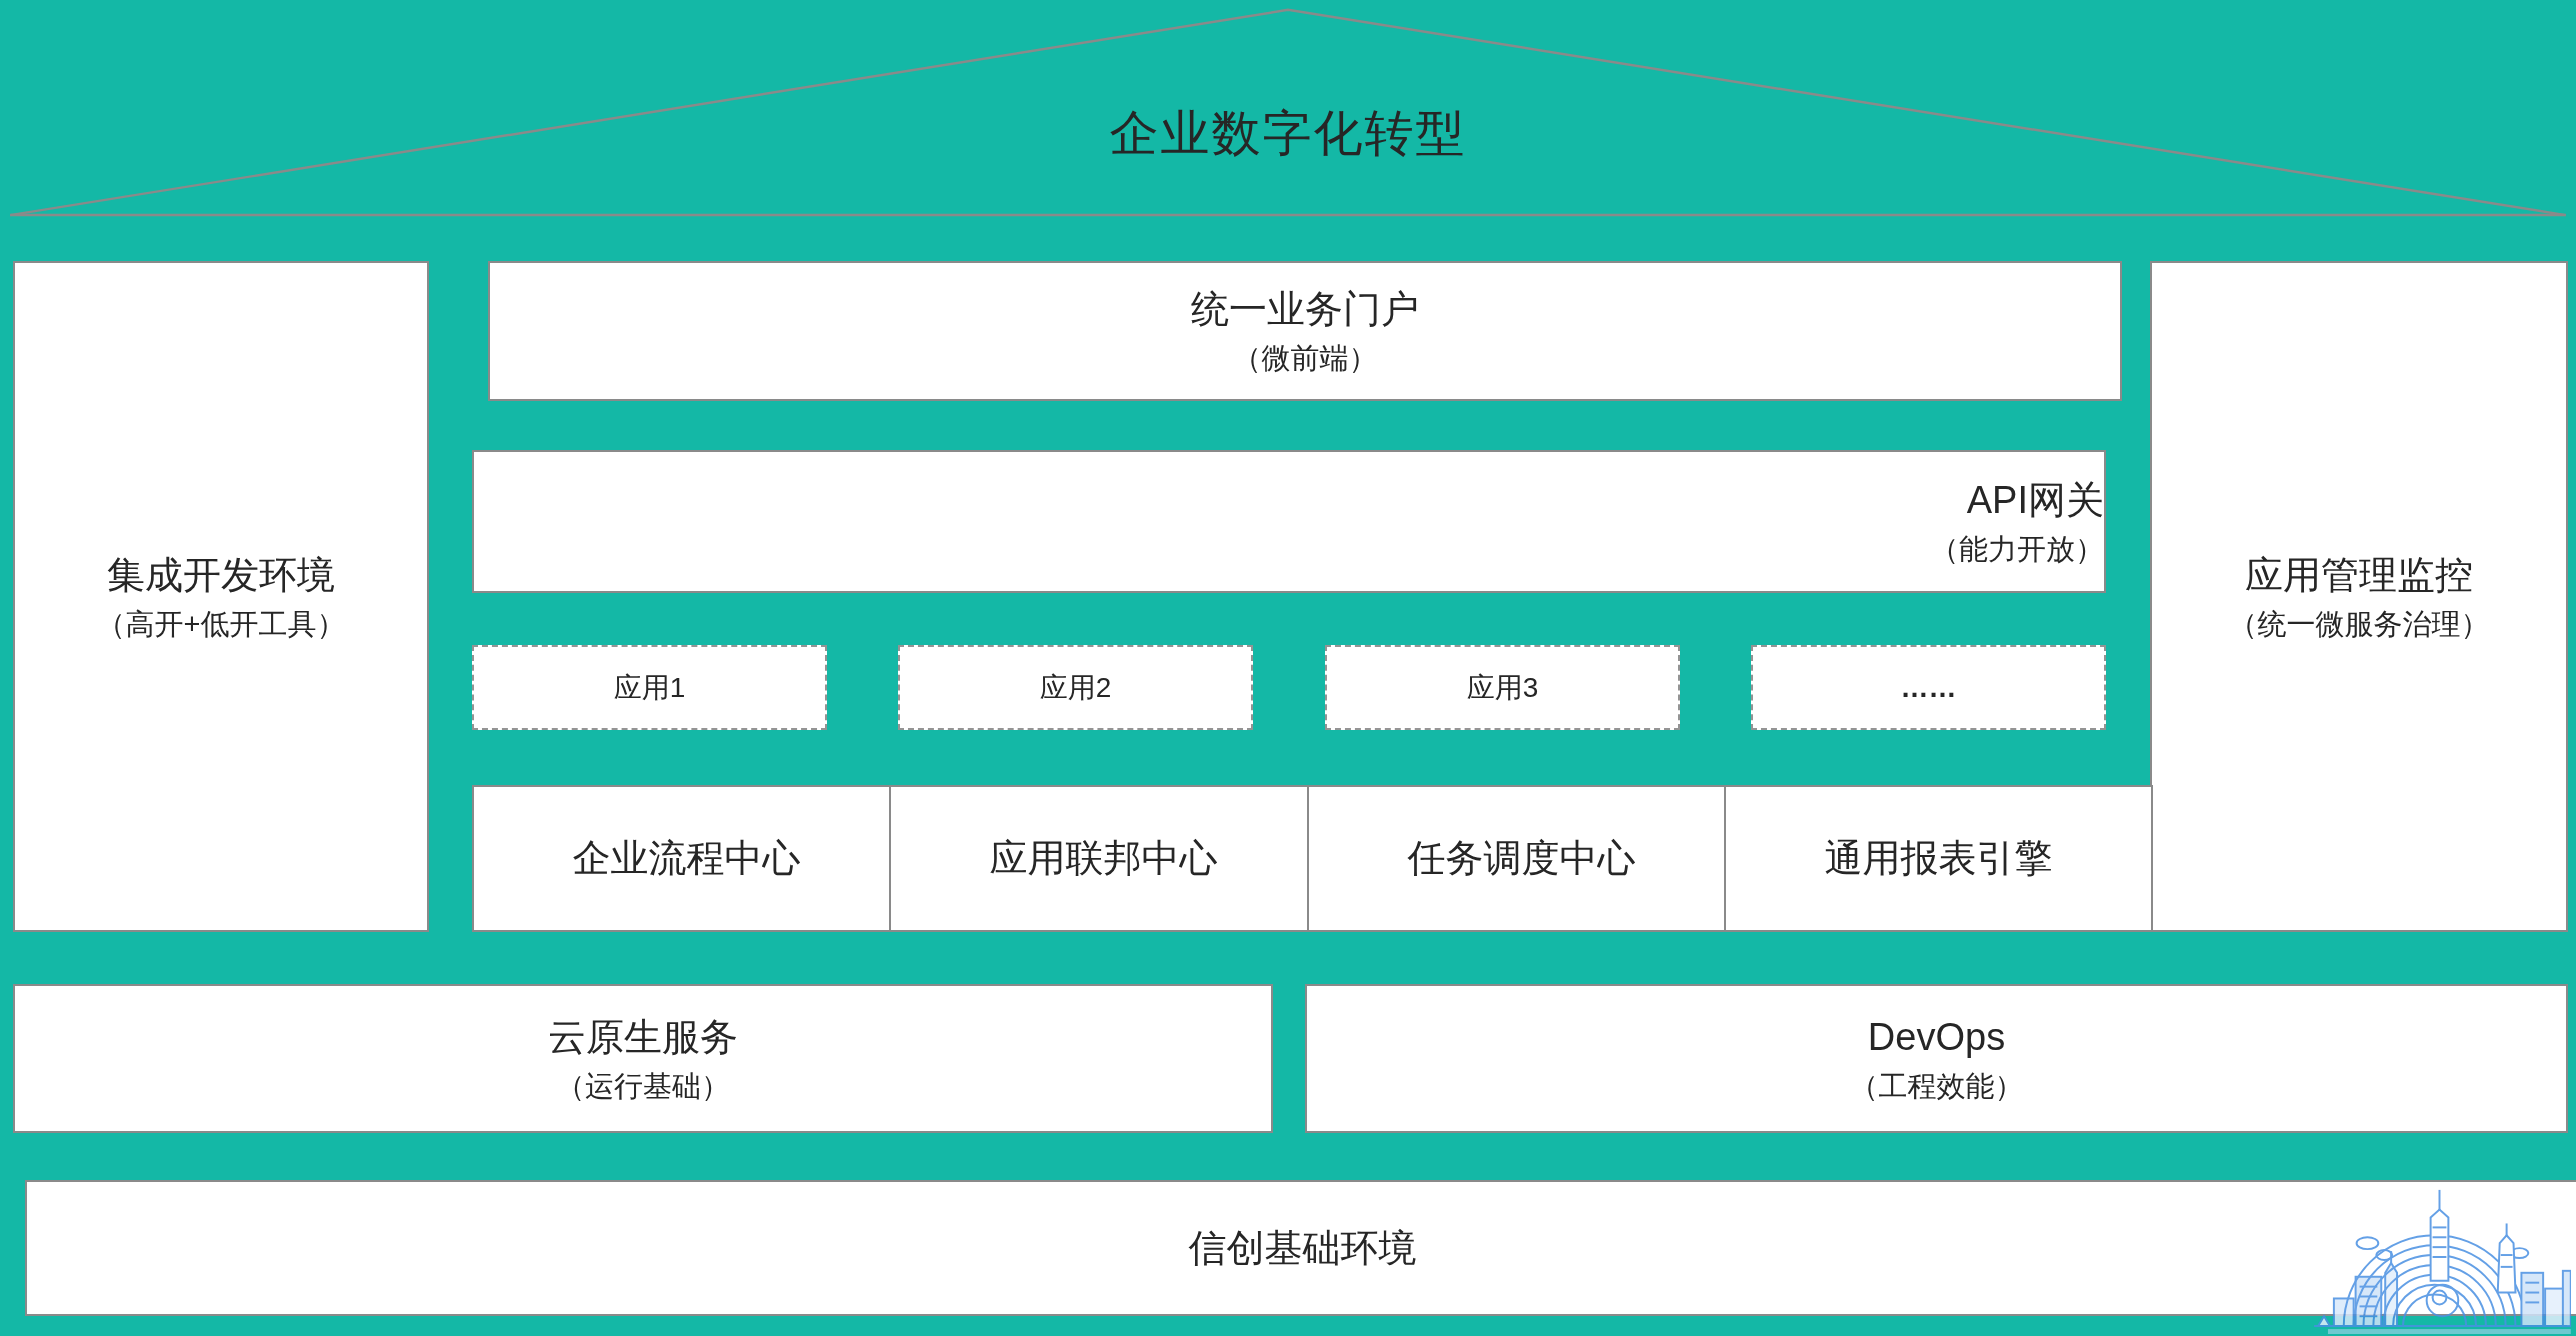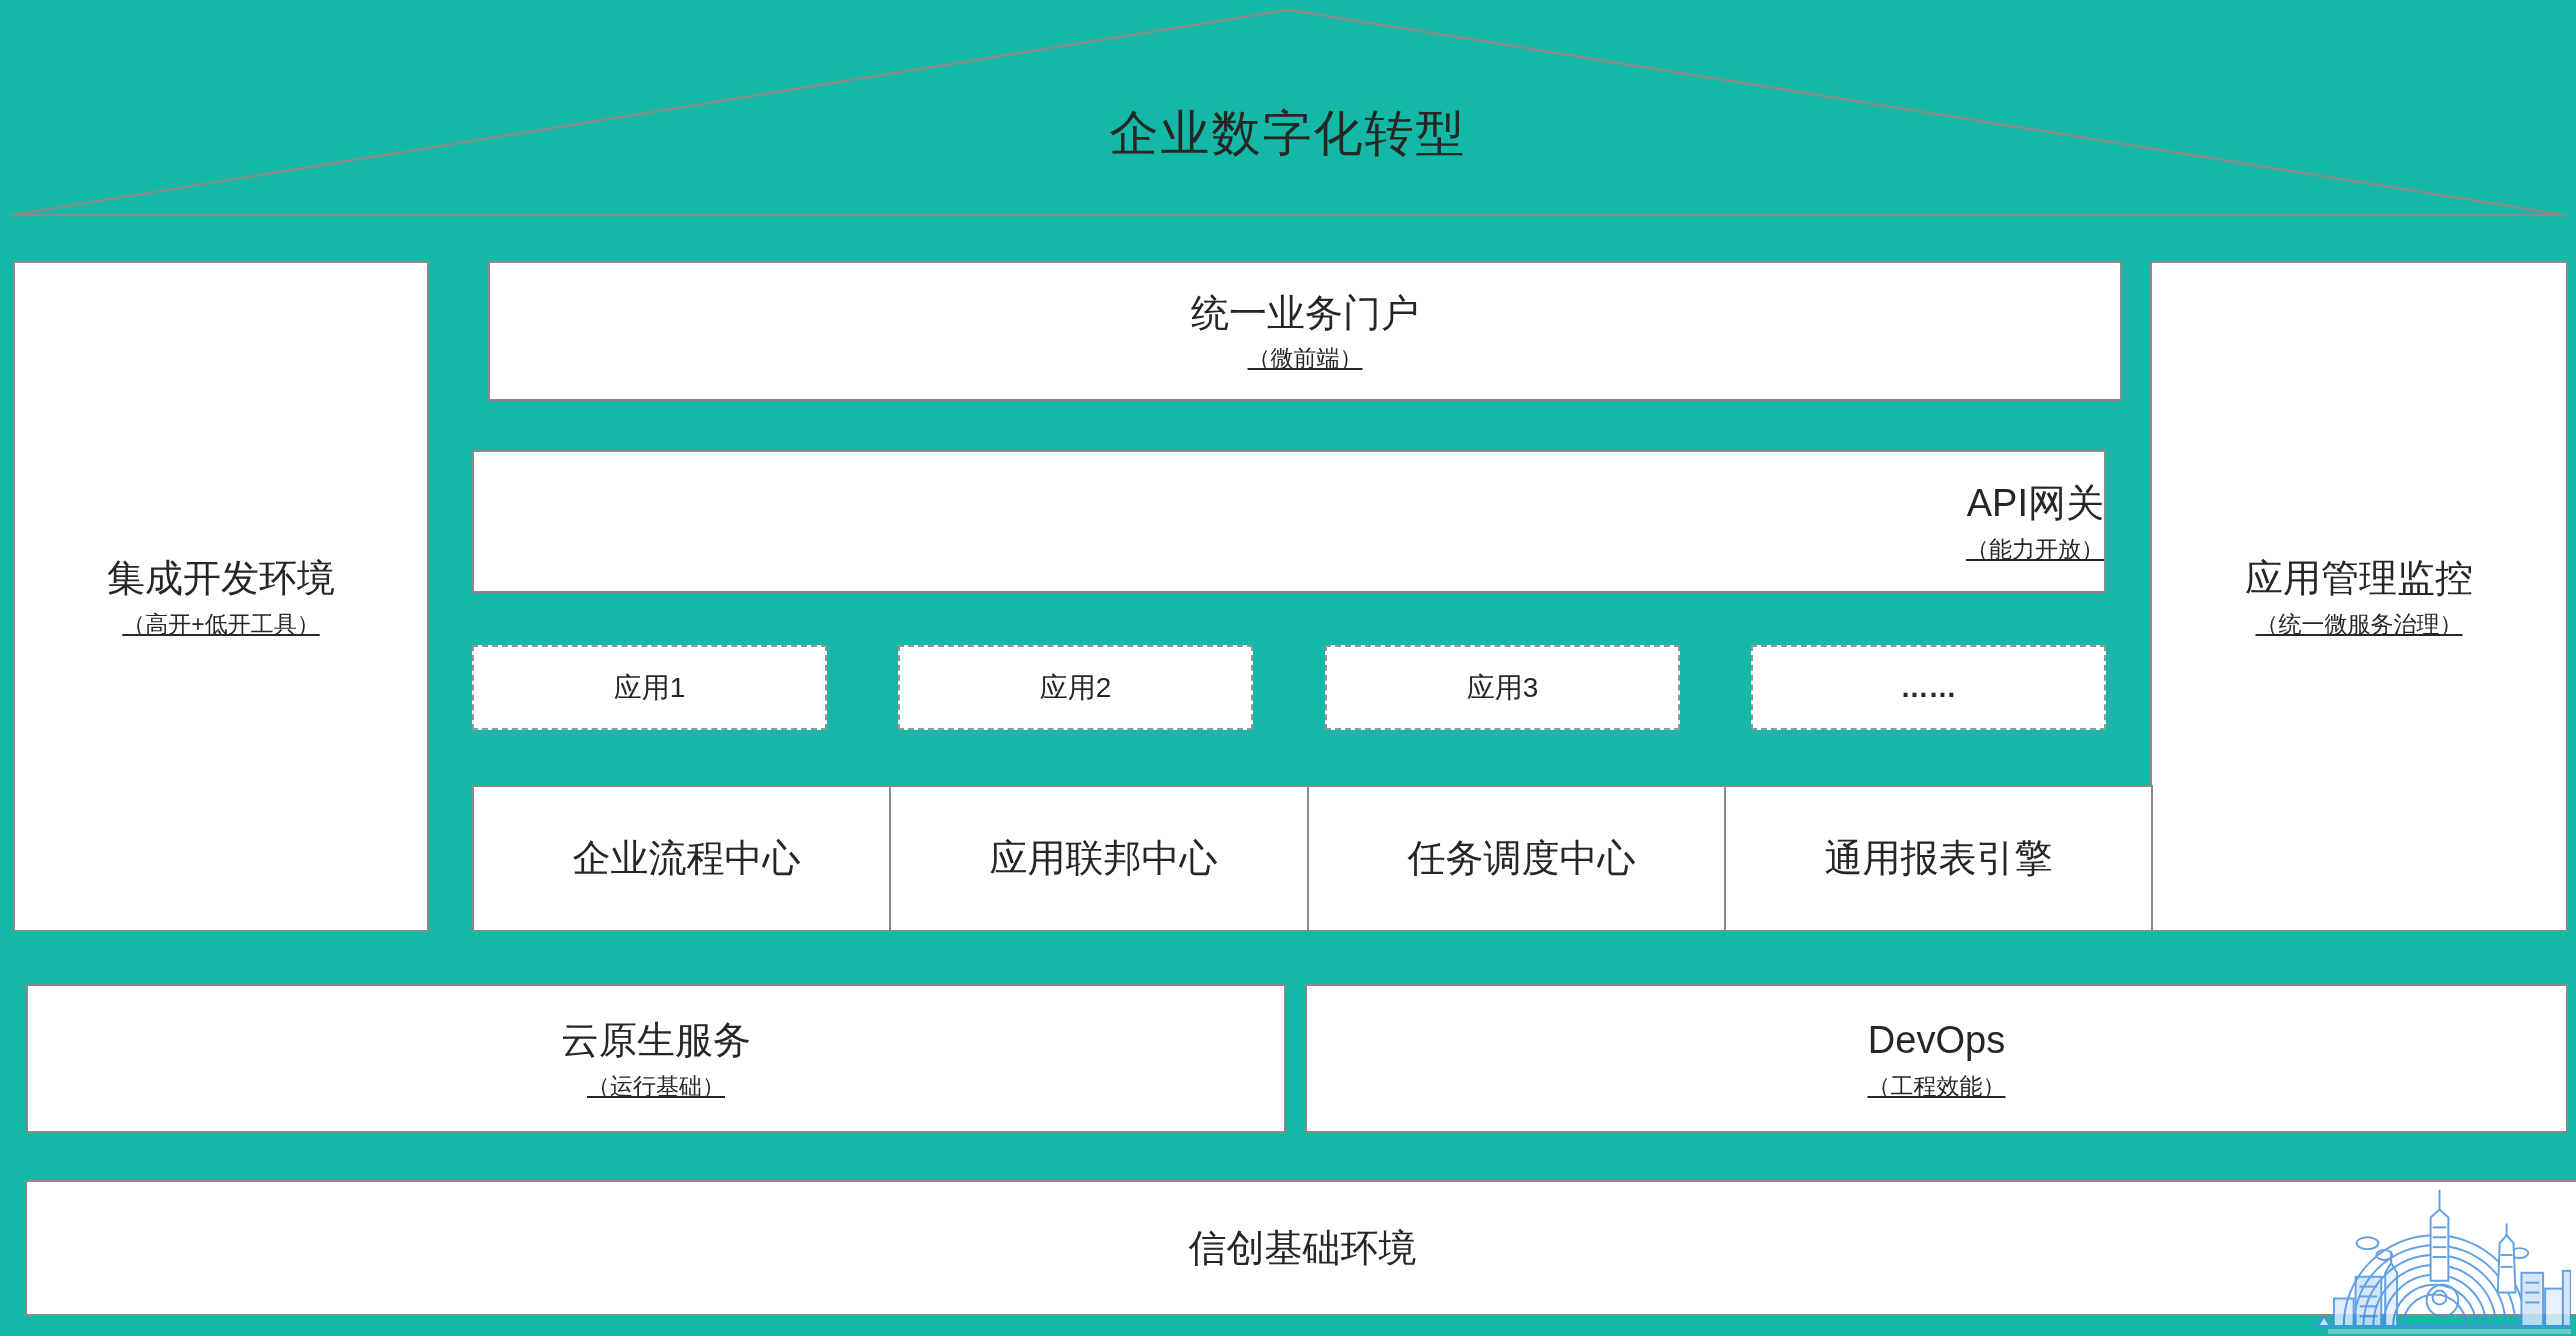--- a/index.html
+++ b/index.html
@@ -35,25 +35,24 @@
     font-size: 49px;
     letter-spacing: 2px;
     color: #262626;
   }
   .t-main {
     font-size: 38px;
     line-height: 1.32;
     color: #262626;
   }
   .t-sub {
-    font-size: 23px;
+    font-size: 29px;
     line-height: 1.3;
     margin-top: 6px;
     color: #262626;
-    text-decoration: underline;
   }
   .t-app {
     font-size: 28px;
     color: #262626;
   }
   
   #roof-svg { left: 0; top: 0; }
   #roof-title {
     left: 0;
     right: 0;
@@ -70,21 +69,21 @@
   #app-box-1 { left: 472px; }
   #app-box-2 { left: 898px; }
   #app-box-3 { left: 1325px; }
   #app-box-4 { left: 1751px; }
   .center-box   { top: 785px; width: 429px; height: 147px; }
   #center-box-1 { left: 472px; }
   #center-box-2 { left: 889px; }
   #center-box-3 { left: 1307px; }
   #center-box-4 { left: 1724px; }
   
-  #cloud-box  { left: 26px;   top: 984px; width: 1260px; height: 149px; }
+  #cloud-box  { left: 13px;   top: 984px; width: 1260px; height: 149px; }
   #devops-box { left: 1305px; top: 984px; width: 1263px; height: 149px; }
   
   #base-box { left: 13px; top: 1180px; width: 2555px; height: 136px; margin-left: 12px; }
   
   #logo-svg { left: 2308px; top: 1182px; }
 </style>
 </head>
 <body>
 
 <div id="stage">

